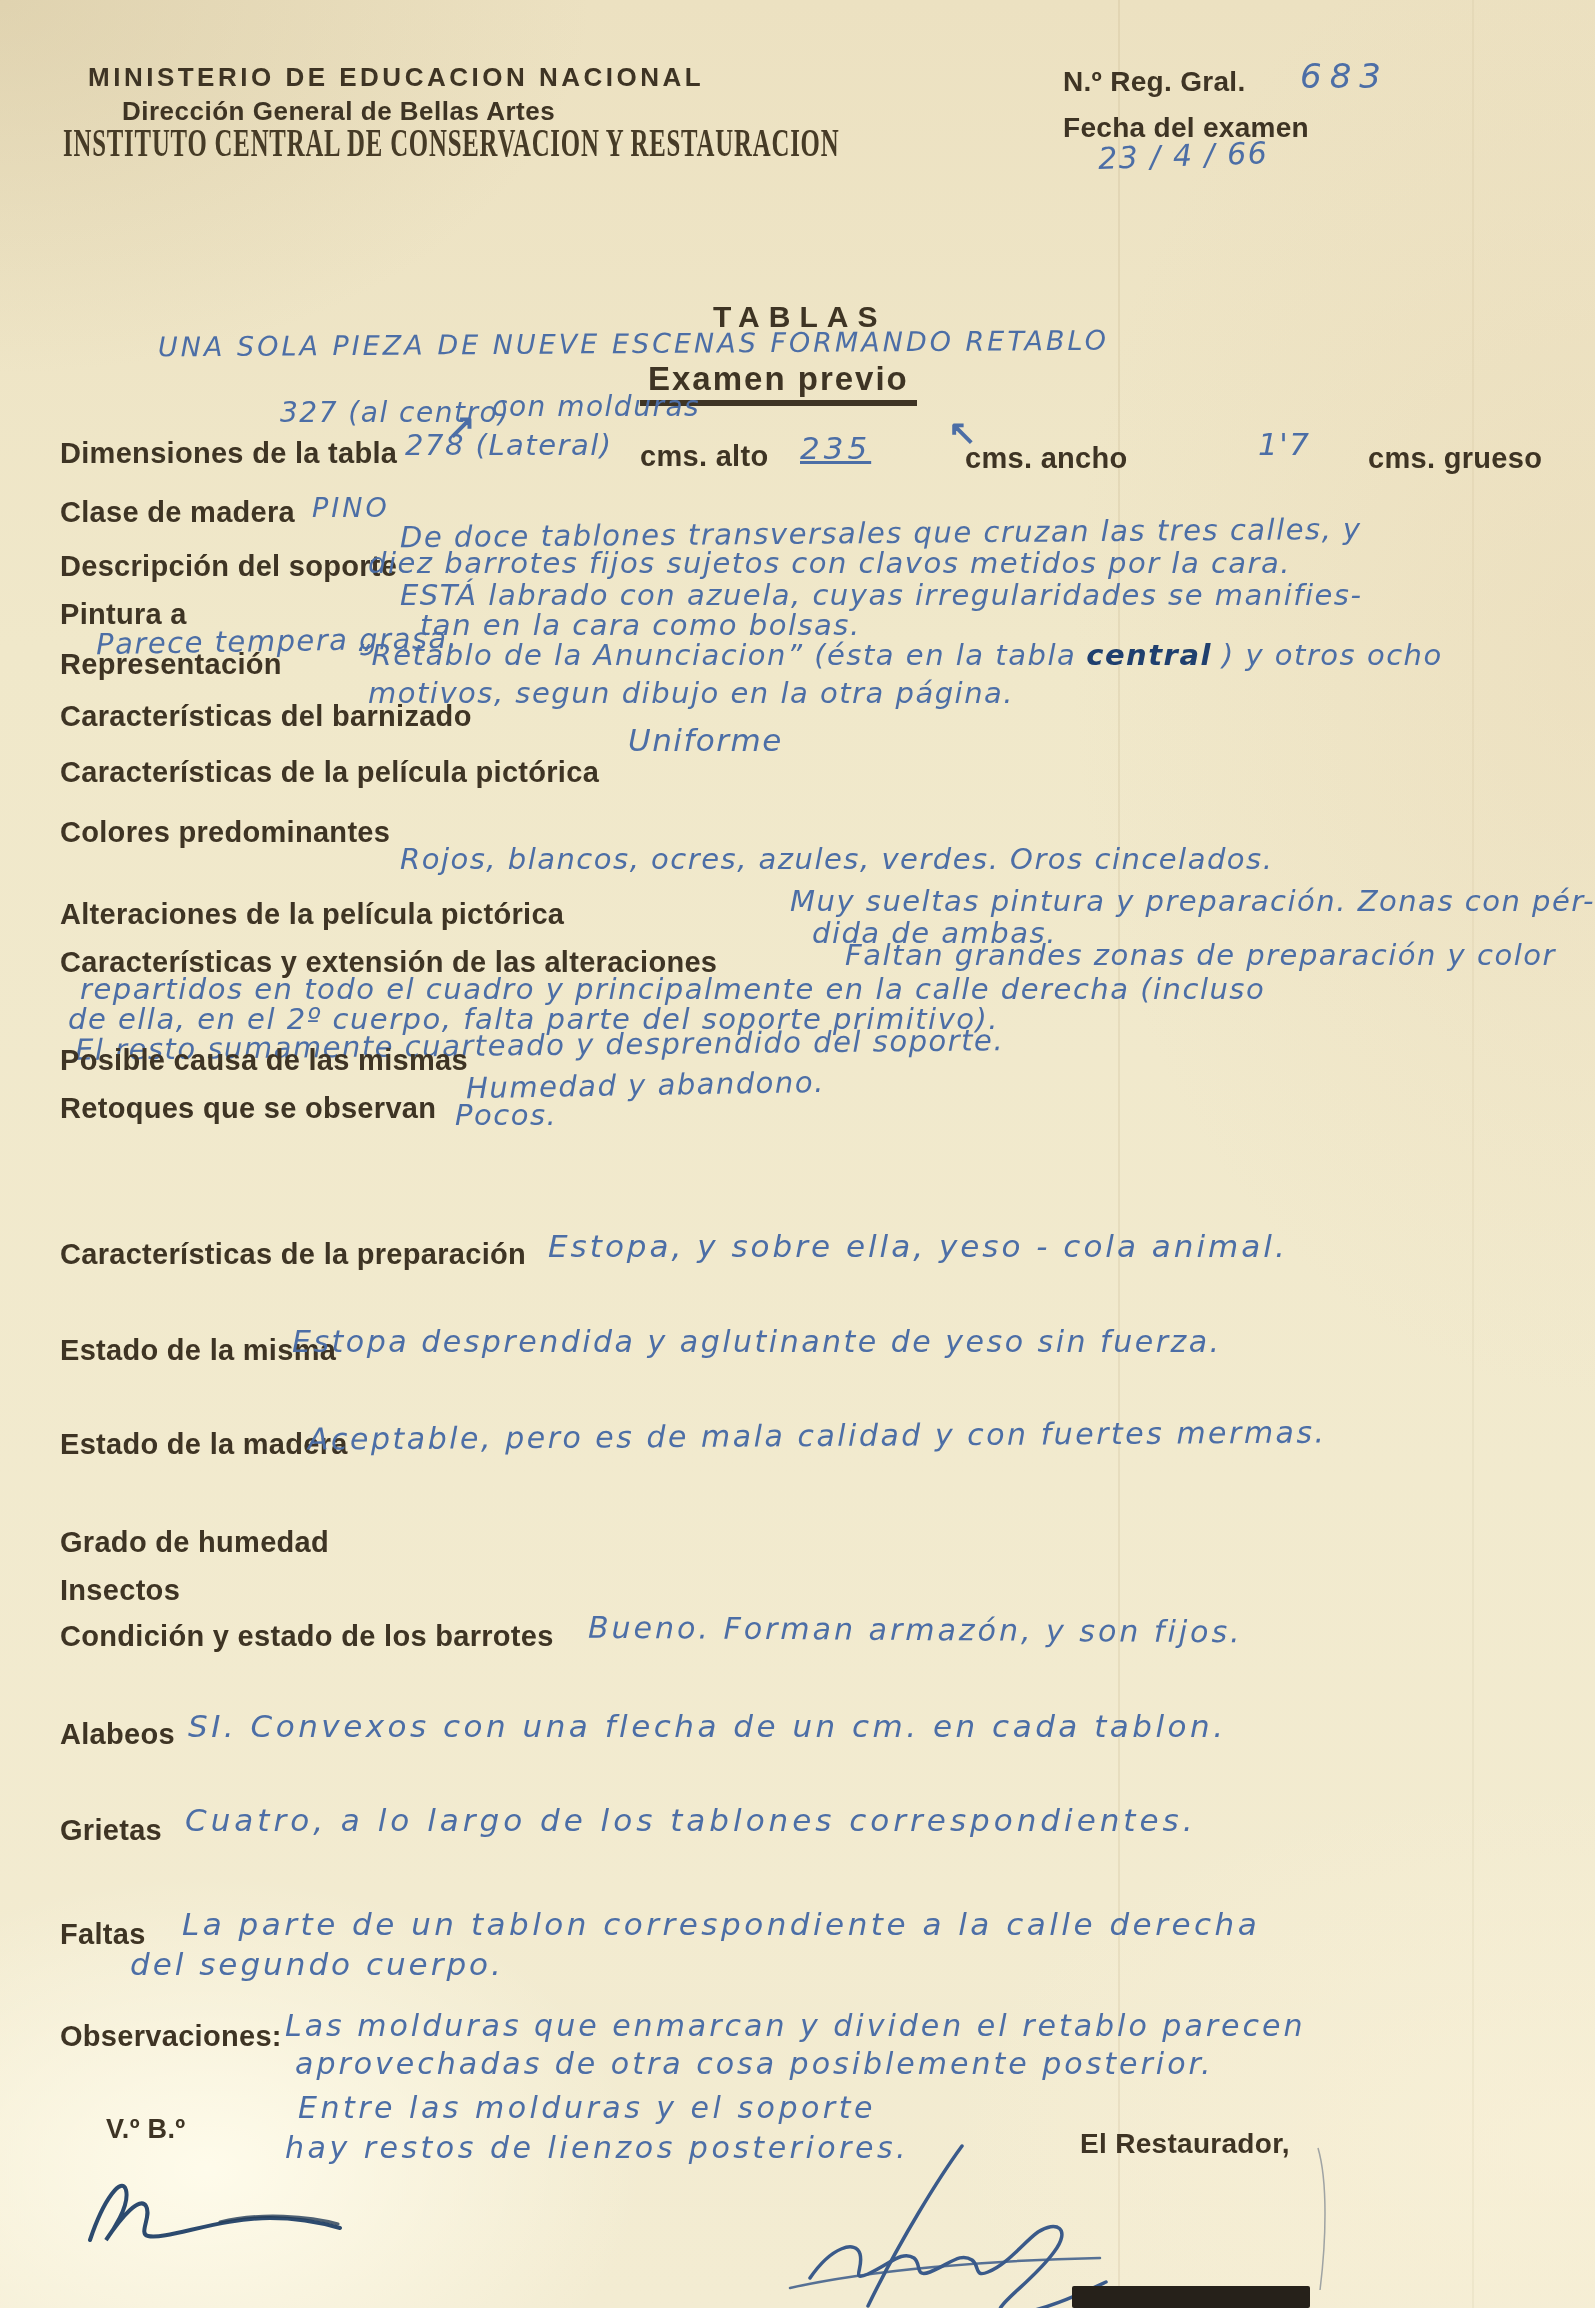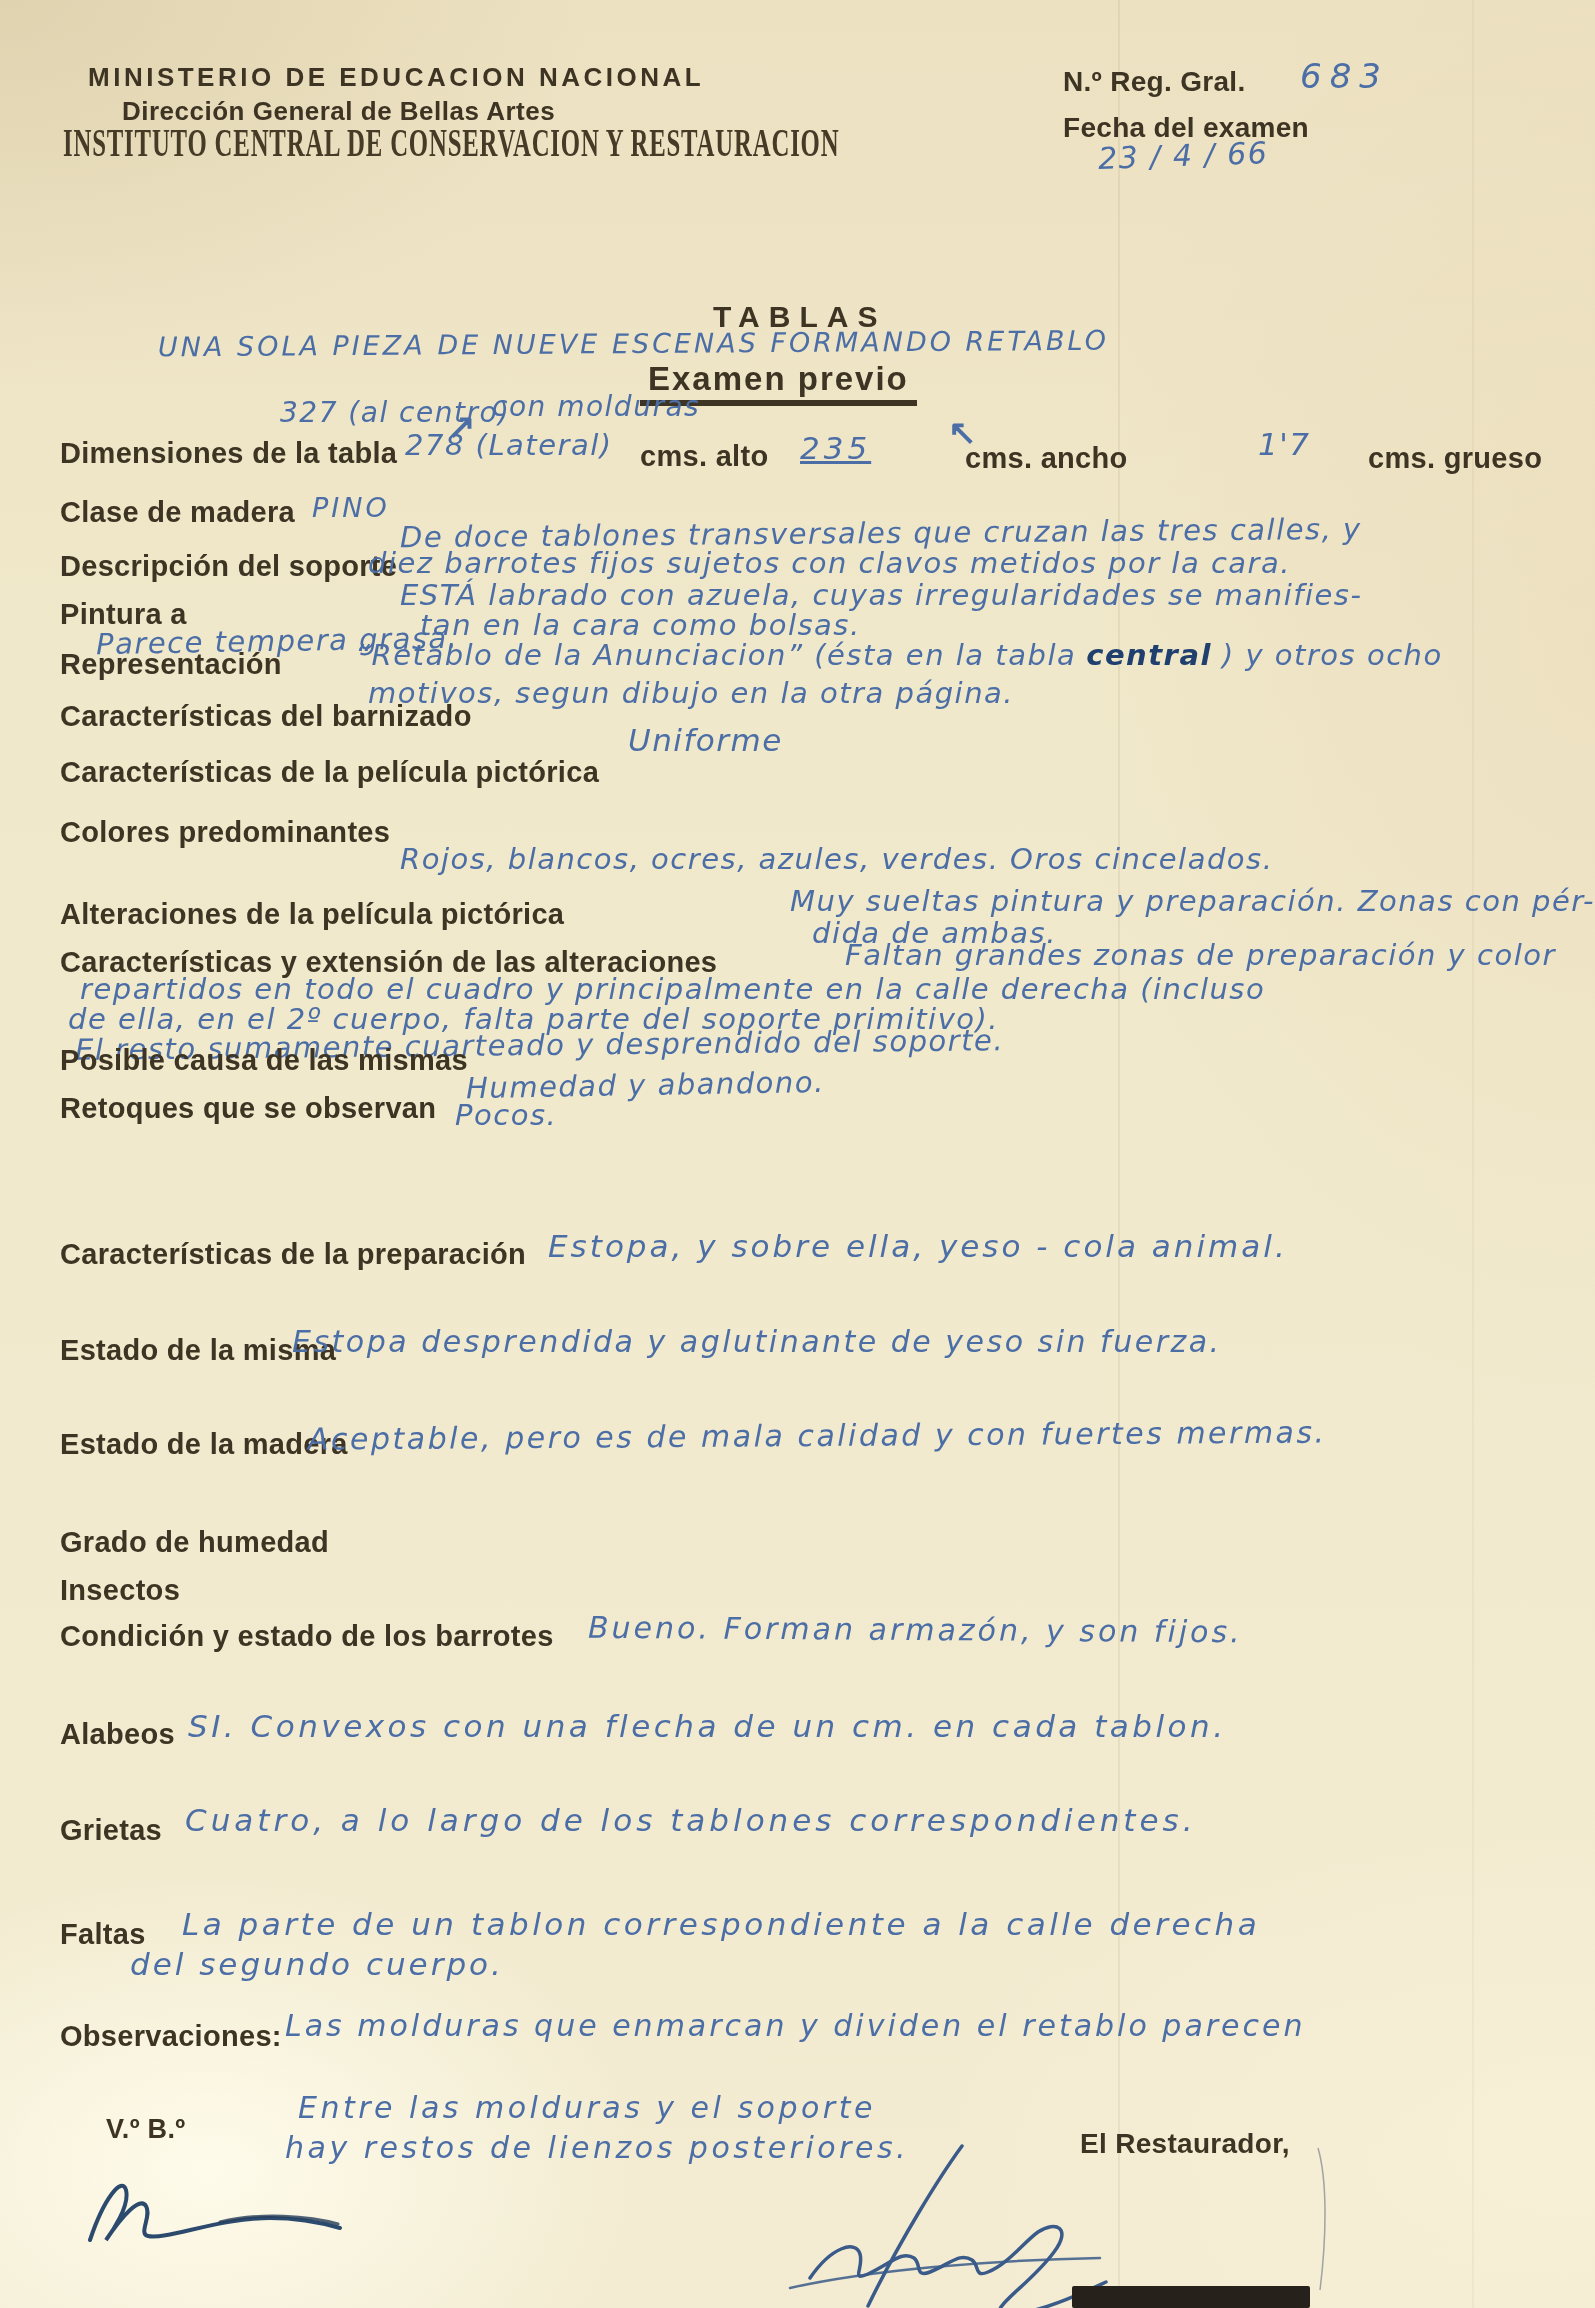--- a/index.html
+++ b/index.html
@@ -126,20 +126,21 @@
 
   <div class="lbl" style="left:60px;top:1814px;">Grietas</div>
   <div class="hw" style="left:185px;top:1802px;font-size:31px;letter-spacing:4px;">Cuatro, a lo largo de los tablones correspondientes.</div>
 
   <div class="lbl" style="left:60px;top:1918px;">Faltas</div>
   <div class="hw" style="left:182px;top:1906px;font-size:31px;letter-spacing:3.5px;">La parte de un tablon correspondiente a la calle derecha</div>
   <div class="hw" style="left:130px;top:1946px;font-size:31px;letter-spacing:3px;">del segundo cuerpo.</div>
 
   <div class="lbl" style="left:60px;top:2020px;">Observaciones:</div>
   <div class="hw" style="left:285px;top:2008px;font-size:30px;letter-spacing:3px;">Las molduras que enmarcan y dividen el retablo parecen</div>
+  <div class="hw" style="left:295px;top:2046px;font-size:30px;letter-spacing:3px;">aprovechadas de otra cosa posiblemente posterior.</div>
   <div class="hw" style="left:285px;top:2130px;font-size:30px;letter-spacing:3.5px;">hay restos de lienzos posteriores.</div>
   <div class="hw" style="left:298px;top:2090px;font-size:30px;letter-spacing:3.5px;">Entre las molduras y el soporte</div>
 
   <div class="lbl" style="left:106px;top:2114px;font-size:27px;">V.º B.º</div>
   <div class="lbl" style="left:1080px;top:2128px;font-size:28px;">El Restaurador,</div>
 
   <svg style="left:70px;top:2160px;" width="300" height="120" viewBox="0 0 300 120">
     <path d="M20,80 C34,38 52,16 56,30 C60,46 42,72 36,80 C52,56 70,36 76,46 C82,56 68,74 78,76 C96,80 150,58 200,58 C232,58 256,64 270,68" stroke="#2c4a6e" stroke-width="4" fill="none" stroke-linecap="round"></path>
     <path d="M150,62 C190,52 240,56 268,64" stroke="#243c58" stroke-width="3" fill="none" stroke-linecap="round" opacity="0.8"></path>
   </svg>

